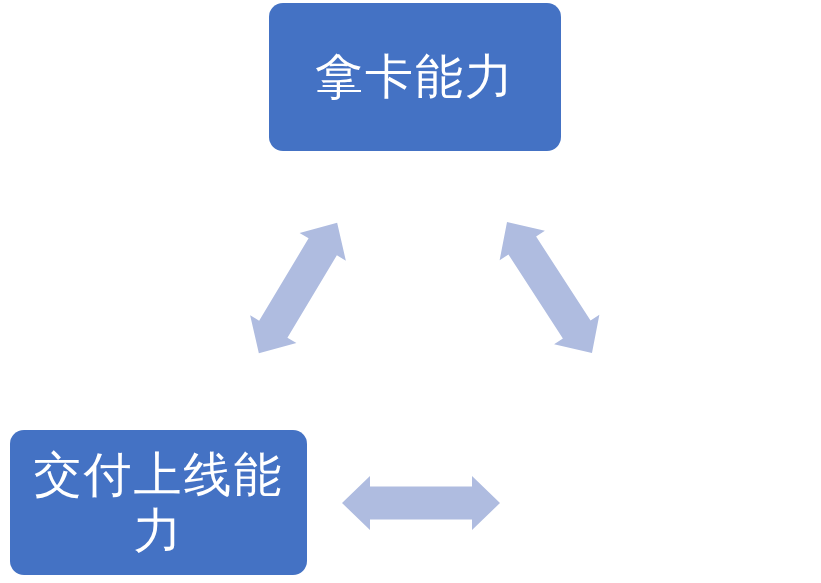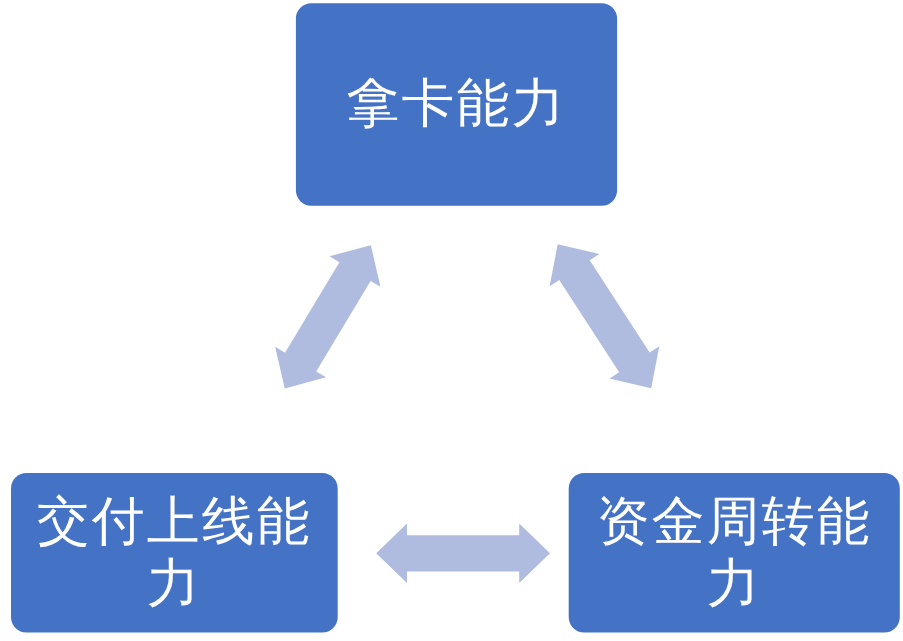--- a/index.html
+++ b/index.html
@@ -37,21 +37,21 @@
   .node-label {
     display: inline-block;
     max-width: 272px;
     letter-spacing: 2px;
     word-break: break-all;
   }
   .node-top {
     left: 269px;
     top: 3px;
     width: 292px;
-    height: 184px;
+    height: 148px;
   }
   .node-bottom-left {
     left: 10px;
     top: 430px;
     width: 297px;
     height: 145px;
   }
   .node-bottom-right {
     left: 517px;
     top: 430px;
@@ -74,17 +74,14 @@
   </svg>
 
   <div class="node node-top">
     <span class="node-label">拿卡能力</span>
   </div>
 
   <div class="node node-bottom-left">
     <span class="node-label">交付上线能力</span>
   </div>
 
-  <div class="node node-bottom-right">
-    <span class="node-label">资金周转能力</span>
-  </div>
 
 </div>
 
 </body></html>

